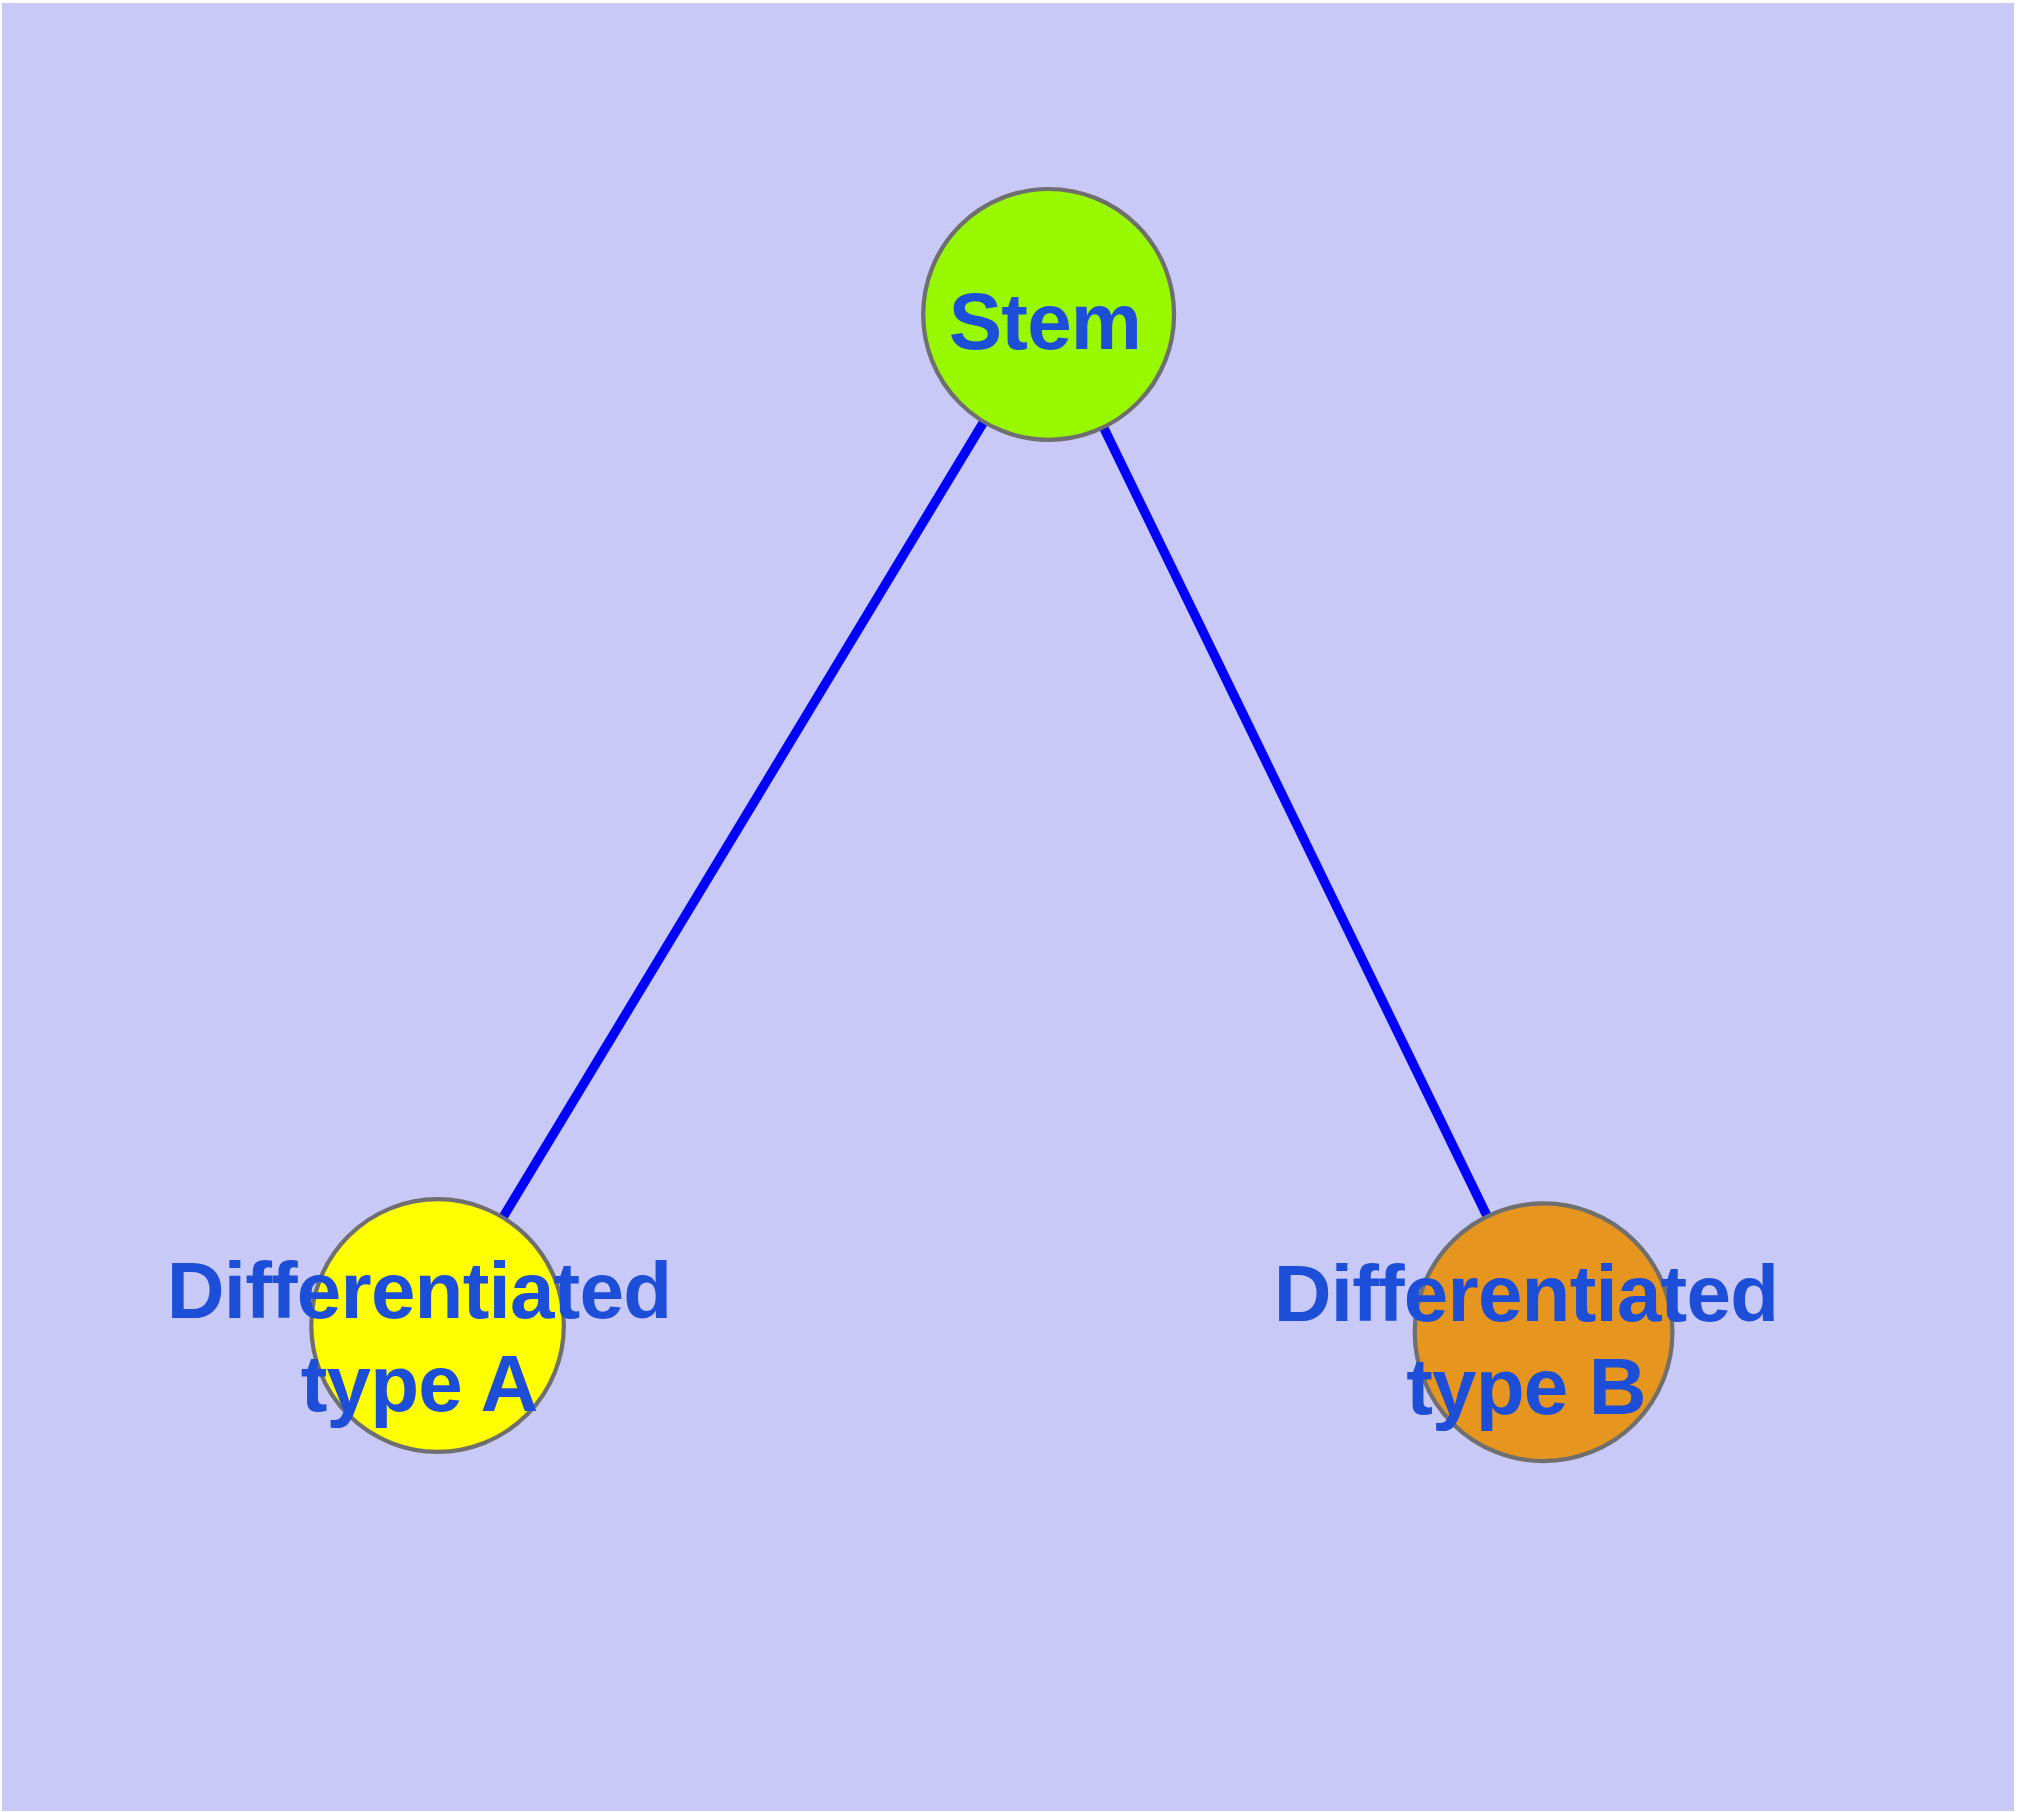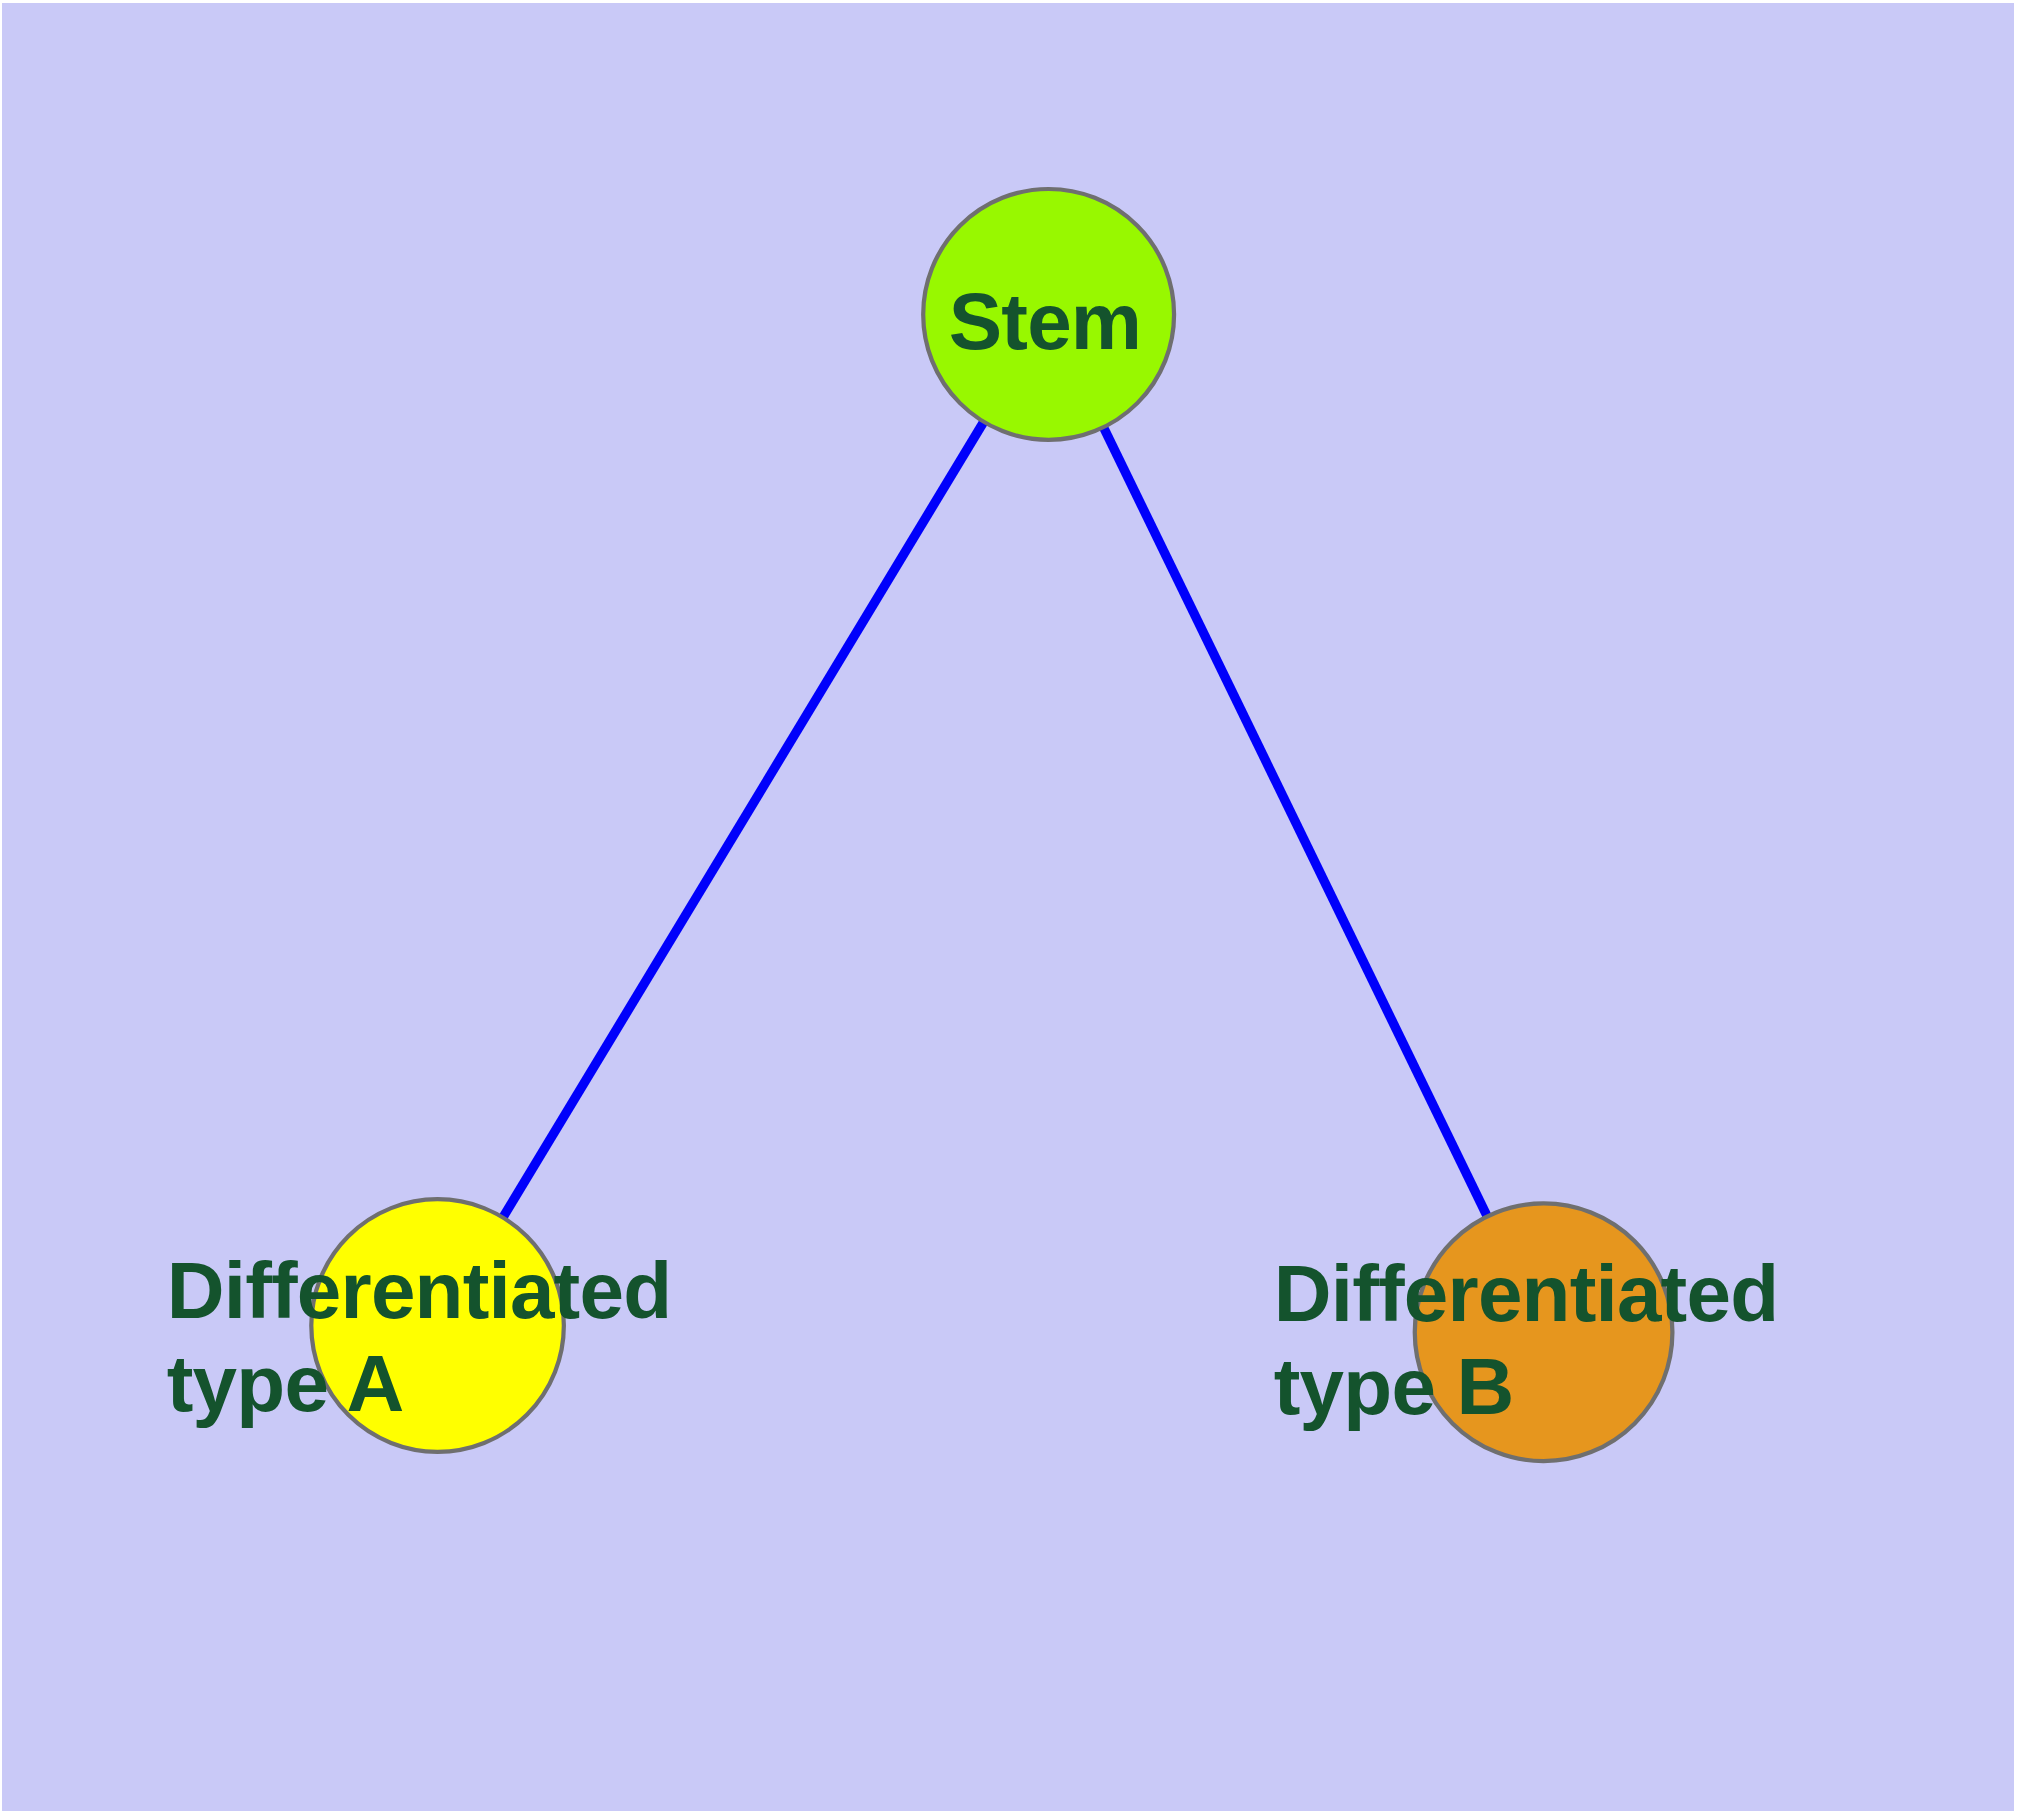--- a/index.html
+++ b/index.html
@@ -27,25 +27,25 @@
     position: absolute;
     top: 0;
     left: 0;
     width: 2021px;
     height: 1812px;
     display: block;
   }
   .node-label {
     position: absolute;
     transform: translate(-50%, -50%);
-    color: #14532d;
+    color: #1d4ed8;
     font-weight: bold;
     font-size: 80px;
     line-height: 93px;
-    text-align: left;
+    text-align: center;
     white-space: pre-line;
     letter-spacing: -0.8px;
   }
   .label-stem   { left: 1045px; top: 321px; }
   .label-type-a { left: 419px;  top: 1337px; }
   .label-type-b { left: 1526px; top: 1340px; }
 </style>
 </head>
 <body>
 

